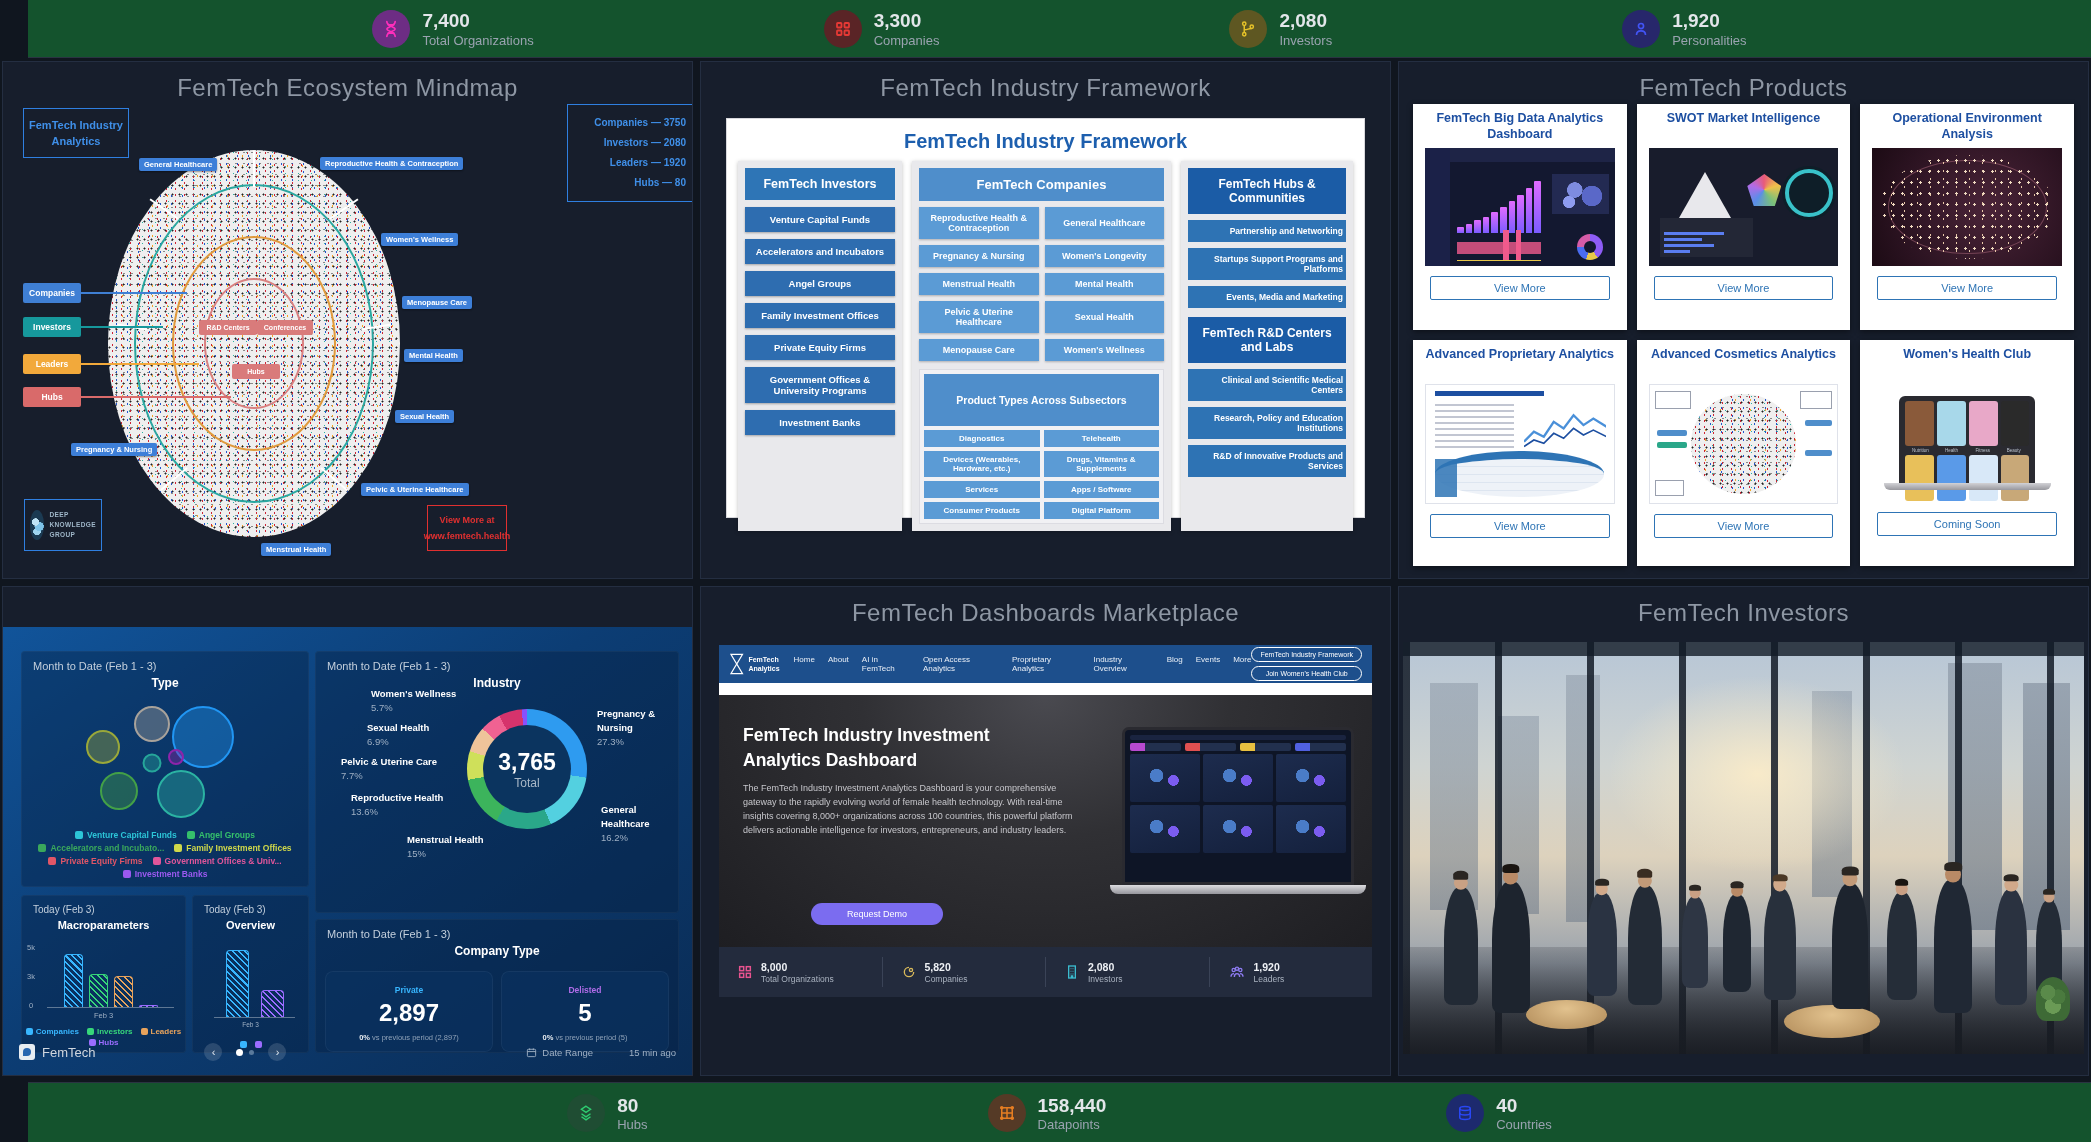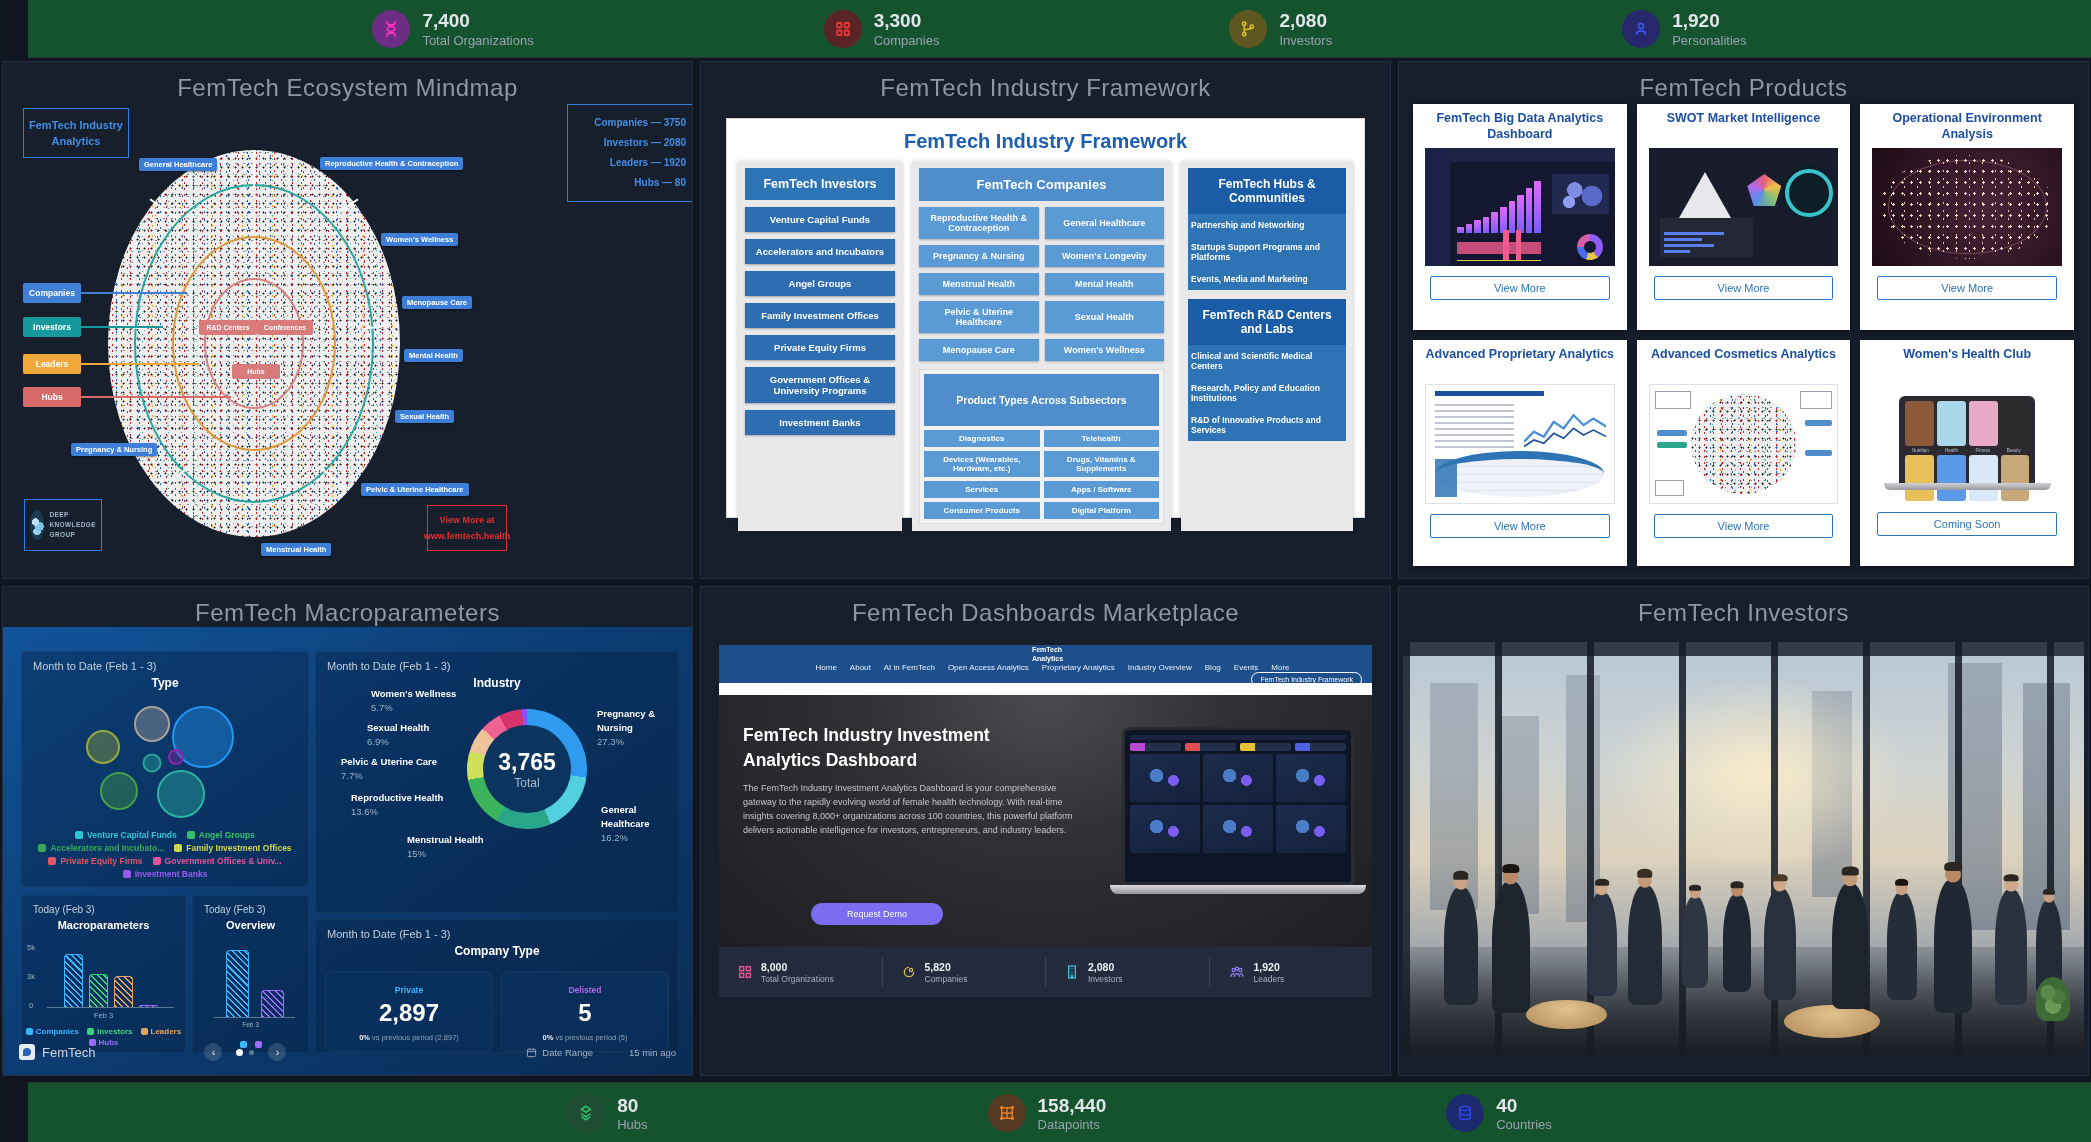--- a/index.html
+++ b/index.html
@@ -45,21 +45,21 @@
   .fw-head{background:#2e75b6;color:#fff;font-weight:bold;text-align:center;padding:9px 4px;font-size:12.5px;}
   .fw-item{background:#2e6db0;color:#fff;text-align:center;font-size:9.5px;font-weight:bold;padding:7px 3px;margin-top:7px;box-shadow:0 1px 2px rgba(0,0,0,.3);}
   .fw-mid-head{background:#4f8ecb;color:#fff;font-weight:bold;text-align:center;padding:9px 4px;font-size:13px;}
   .fw-mid-grid{display:grid;grid-template-columns:1fr 1fr;gap:6px;margin-top:6px;}
   .fw-mid-item{background:#5b9bd5;color:#fff;text-align:center;font-size:9px;font-weight:bold;padding:6px 3px;display:flex;align-items:center;justify-content:center;box-shadow:0 1px 2px rgba(0,0,0,.25);}
   .fw-pt{background:#f1f1f4;padding:5px;margin-top:8px;box-shadow:0 0 0 1px #dcdce2 inset;}
   .fw-pt-head{background:#4f8ecb;color:#fff;font-weight:bold;text-align:center;font-size:10.5px;padding:20px;}
   .fw-pt-grid{display:grid;grid-template-columns:1fr 1fr;gap:4px;margin-top:4px;}
   .fw-pt-item{background:#5b9bd5;color:#fff;text-align:center;font-size:8px;font-weight:bold;padding:4px 2px;}
   .fw-right-head{background:#1b5ca6;color:#fff;font-weight:bold;text-align:center;font-size:12px;padding:9px 4px;}
-  .fw-right-item{background:#2e73b4;color:#fff;text-align:left;font-size:8.5px;font-weight:bold;padding:6px 3px;}
+  .fw-right-item{background:#2e73b4;color:#fff;text-align:right;font-size:8.5px;font-weight:bold;padding:6px 3px;margin-top:6px;}
 
   
   .prod-grid{left:14px;right:14px;top:42px;bottom:12px;display:grid;grid-template-columns:1fr 1fr 1fr;grid-template-rows:1fr 1fr;gap:10px;}
   .pcard{background:#fff;padding:7px 8px;display:flex;flex-direction:column;box-shadow:0 2px 6px rgba(0,0,0,.45);}
   .pcard .t{color:#1d4fa1;font-weight:bold;font-size:12.5px;text-align:center;line-height:1.25;height:34px;}
   .thumb{height:118px;margin:3px 4px 2px;position:relative;overflow:hidden;}
   .vm-btn{border:1.5px solid #2e74b5;color:#2e74b5;background:#fff;font-size:11px;padding:5px 0;width:90%;margin:8px auto 2px;text-align:center;border-radius:2px;cursor:pointer;}
   
   .th-dash{background:#131830;}
   .th-dash .side{left:0;top:0;bottom:0;width:13%;background:#1b2148;}
@@ -126,21 +126,21 @@
   .ct-card{background:rgba(10,50,96,.6);border-radius:8px;flex:1;text-align:center;padding:14px 6px 10px;box-shadow:0 0 0 1px rgba(255,255,255,.05) inset;}
   .ct-card .lab{font-size:8.5px;font-weight:bold;}
   .ct-card .val{color:#fff;font-size:24px;font-weight:bold;margin:4px 0 6px;}
   .ct-card .note{font-size:7.5px;color:#8fa2b8;}
   .ct-card .note b{color:#e8edf2;}
   .mfoot{position:absolute;left:0;right:0;bottom:0;height:46px;display:flex;align-items:center;padding:0 16px;color:#cfd6df;}
   .carbtn{width:18px;height:18px;border-radius:50%;background:rgba(255,255,255,.14);color:#dfe6ee;font-size:11px;display:flex;align-items:center;justify-content:center;cursor:pointer;}
 
   
   .site{left:18px;right:18px;top:58px;height:352px;background:#fff;}
-  .mnav{position:absolute;left:0;right:0;top:0;height:38px;background:#1d4f8c;display:flex;align-items:center;padding:0 10px;box-sizing:border-box;flex-direction:column;}
+  .mnav{position:absolute;left:0;right:0;top:0;height:38px;background:#1d4f8c;display:flex;align-items:center;padding:0 10px;box-sizing:border-box;}
   .mnav .links{display:flex;gap:13px;margin-left:14px;}
   .mnav .links span{color:#e8eef6;font-size:8px;cursor:pointer;}
   .pill{border:1px solid #fff;border-radius:9px;color:#fff;font-size:7px;text-align:center;padding:3px 8px;white-space:nowrap;cursor:pointer;}
   .hero{position:absolute;left:0;right:0;top:50px;height:252px;background:radial-gradient(ellipse at 50% 0%,#4a4a50 0%,#303034 40%,#1e1e22 100%);}
   .hero h1{color:#fff;font-size:17.5px;margin:0;line-height:1.4;}
   .hero p{color:#c6c6cb;font-size:9px;line-height:1.55;width:330px;margin:10px 0 0;}
   .cta{position:absolute;left:92px;bottom:22px;background:#7b6cf0;color:#fff;font-size:9px;padding:6px 0;width:132px;text-align:center;border-radius:13px;cursor:pointer;}
   .laptop{position:absolute;right:18px;top:32px;width:232px;}
   .lscreen{height:158px;background:#0e1526;border:3px solid #2a2a30;border-radius:7px 7px 0 0;padding:5px;box-sizing:border-box;}
   .ltiles{display:grid;grid-template-columns:repeat(3,1fr);gap:3px;height:70%;margin-top:3px;}
@@ -448,21 +448,20 @@
               </div>
           </div>
           <div class="whc-base"></div>
         </div>
         <div class="vm-btn">Coming Soon</div>
       </div>
     </div>
   </div>
 
   <div class="panel">
-    <div class="ptitle">FemTech Macroparameters</div>
     <div class="abs macro-bg">
 
       <div class="mcard" style="left:18px;top:24px;width:288px;height:236px">
         <div class="mhead">Month to Date (Feb 1 - 3)</div>
         <div class="mtitle">Type</div>
         <div class="abs" id="bubble-chart" style="left:10px;right:10px;top:44px;height:130px">
             <div class="bubble" style="left: 64%; top: 32%; width: 58px; height: 58px; background: rgba(33, 150, 243, 0.4); border: 2px solid rgb(33, 150, 243);"></div>
             <div class="bubble" style="left: 45%; top: 22%; width: 32px; height: 32px; background: rgba(168, 162, 155, 0.4); border: 2px solid rgb(168, 162, 155);"></div>
             <div class="bubble" style="left: 27%; top: 40%; width: 30px; height: 30px; background: rgba(154, 168, 58, 0.4); border: 2px solid rgb(154, 168, 58);"></div>
             <div class="bubble" style="left: 45%; top: 52%; width: 15px; height: 15px; background: rgba(38, 166, 154, 0.4); border: 2px solid rgb(38, 166, 154);"></div>

